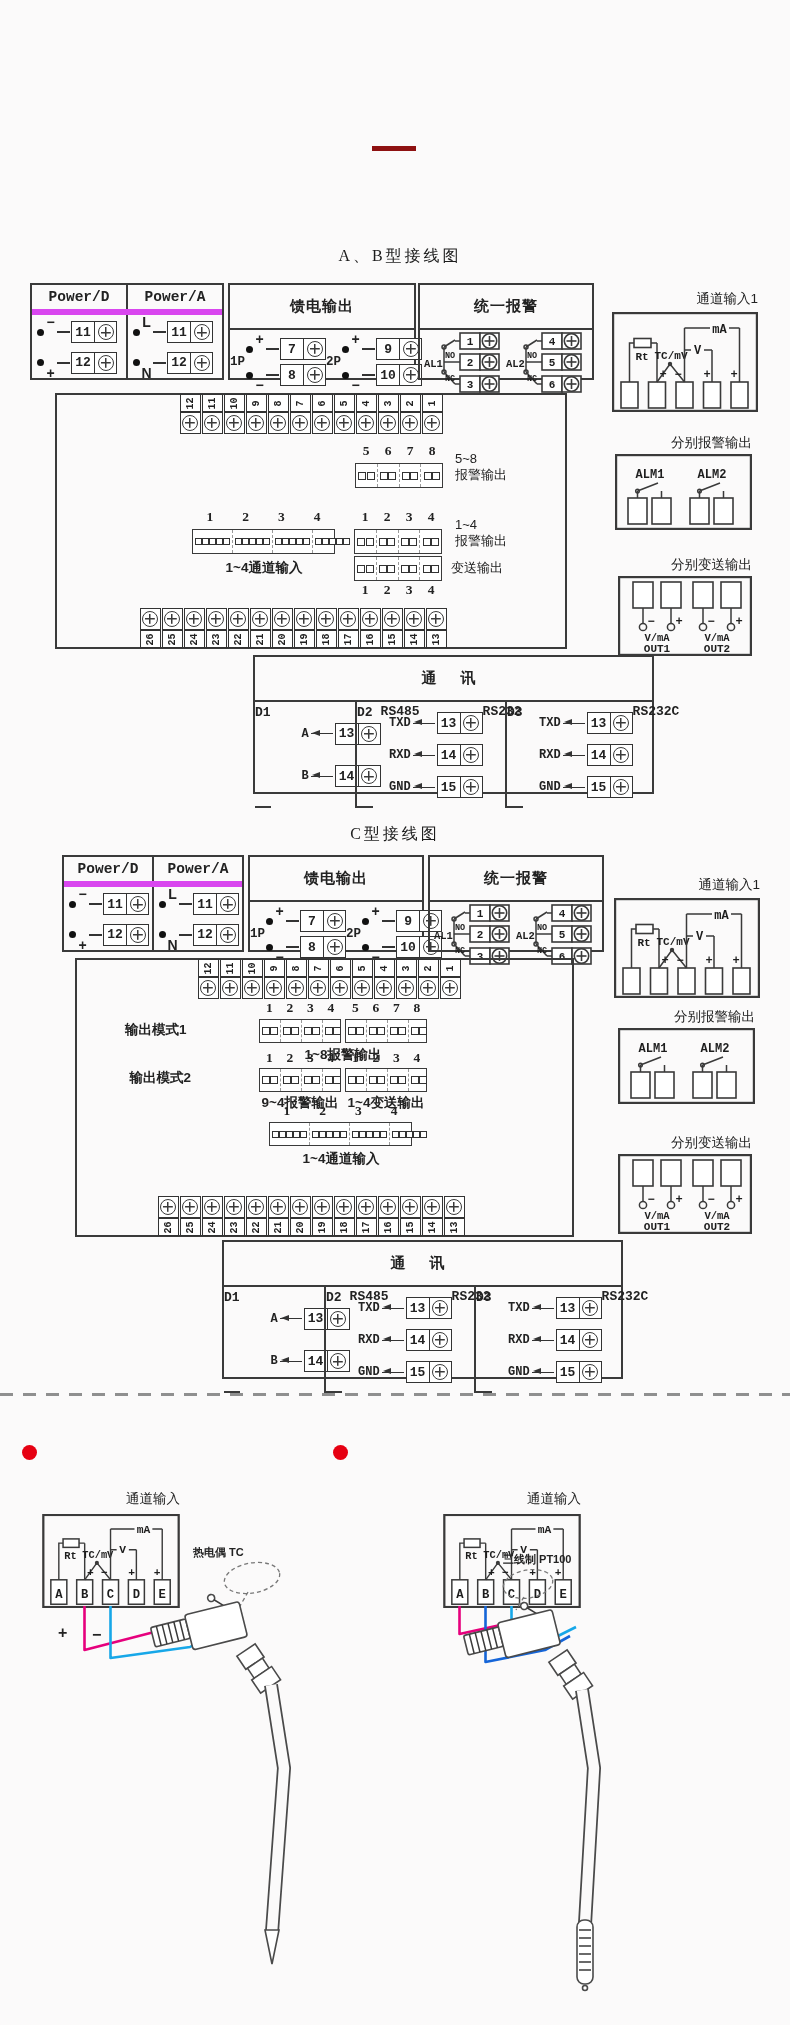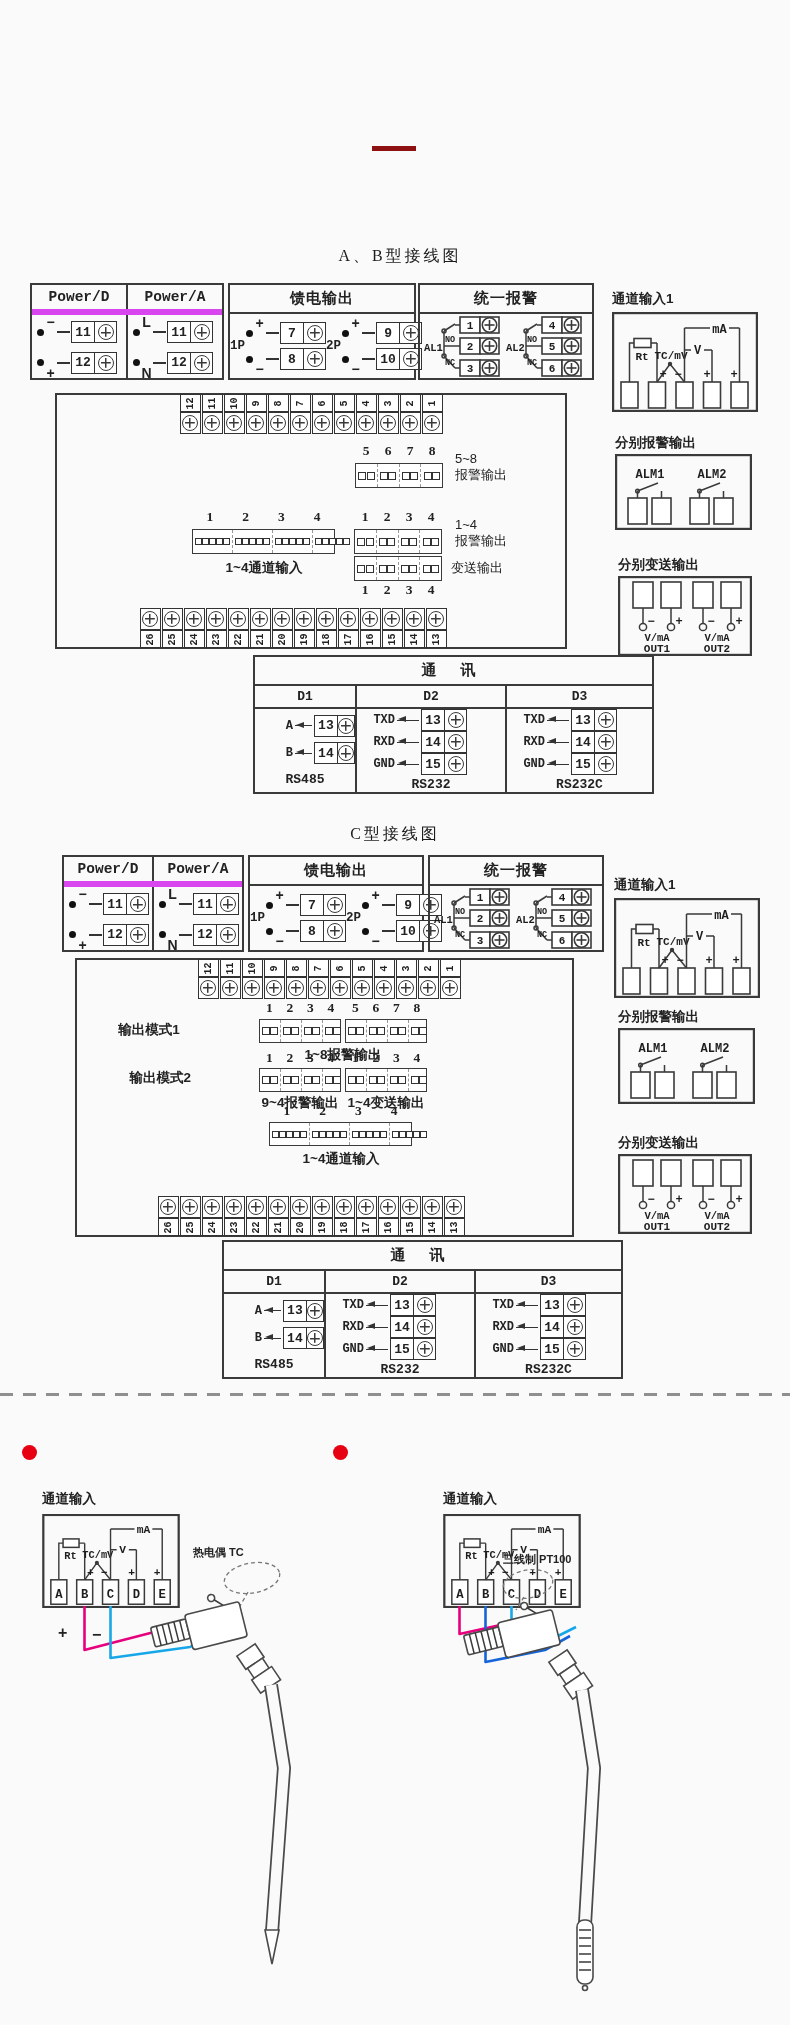--- a/index.html
+++ b/index.html
@@ -35,29 +35,29 @@
            font-weight:bold;font-size:14.5px}
   .pb-head span{flex:1;text-align:center;padding:4px 0}
   .pb-head span + span{border-left:2px solid #3a3a3a}
   .pb-body{display:flex;height:calc(100% - 28px)}
   .pb-col{flex:1;display:flex;flex-direction:column;justify-content:space-evenly;padding-left:5px}
   .pb-col + .pb-col{border-left:2px solid #3a3a3a}
   .pb-col .prow:nth-child(2) .psign{top:10px}
 
   
   .cn-head{text-align:center;font-weight:bold;font-size:15px;border-bottom:2px solid #3a3a3a;
-           padding:4px 0;letter-spacing:1px}
+           padding:12px 0;letter-spacing:1px}
   .fb-body{display:flex;justify-content:space-evenly;align-items:center;height:calc(100% - 29px)}
   .fgroup{display:flex;align-items:center}
   .fglabel{font-family:"Liberation Mono",monospace;font-weight:bold;font-size:12.5px;margin-right:1px}
   .al-body{display:flex;justify-content:space-between;padding:2px 4px}
 
   
   .comm-cols{display:flex;height:calc(100% - 29px)}
-  .comm-col{display:flex;flex-direction:column}
+  .comm-col{display:flex;flex-direction:row}
   .comm-col + .comm-col{border-left:2px solid #3a3a3a}
   .comm-colhead{text-align:center;font-family:"Liberation Mono",monospace;font-weight:bold;
                 font-size:13px;border-bottom:2px solid #3a3a3a;padding:3px 0}
   .comm-rows{flex:1;display:flex;flex-direction:column;justify-content:space-evenly;padding-left:8px}
   .crow{display:flex;align-items:center}
   .clabel{min-width:30px;text-align:right;font-family:"Liberation Mono",monospace;
           font-weight:bold;font-size:12px;margin-right:2px}
   .larrow{width:22px;height:0;border-top:1.7px solid #333;position:relative;margin-right:2px}
   .larrow::before{content:"";position:absolute;left:-2px;top:-4.5px;
                   border:3.5px solid transparent;border-right:8px solid #333}
@@ -78,21 +78,21 @@
   
   .cnums{position:absolute;display:flex}
   .cnum{flex:1;text-align:center;font-family:"Liberation Serif",serif;font-size:13.5px;font-weight:bold}
   .conn{position:absolute;display:flex;border:1.7px solid #3a3a3a;background:#fff;box-sizing:border-box}
   .cgroup{flex:1;display:flex;align-items:center;justify-content:space-evenly;padding:0 2px}
   .cgroup + .cgroup{border-left:1.4px dashed #9a9a9a}
   .sq{width:6px;height:6px;border:1.2px solid #333;background:#fff}
   .g5 .sq{width:5px;height:5px}
   .cap{position:absolute;font-weight:bold;font-size:13.5px;text-align:center}
   .rlab{position:absolute;font-size:13px;line-height:16px;text-align:left}
-  .lab13{position:absolute;font-weight:bold;font-size:13.5px;text-align:left}
+  .lab13{position:absolute;font-weight:normal;font-size:13.5px;text-align:right}
 
   
   .ln{stroke:#3a3a3a;stroke-width:1.5;fill:none}
   .lnf{fill:#3a3a3a}
   .rr{fill:#fff;stroke:#3a3a3a;stroke-width:1.6}
   .bx2{fill:none;stroke:#3a3a3a;stroke-width:2.4}
   svg text{font-family:"Liberation Mono",monospace;font-weight:bold;fill:#1d1d1d}
   .t8{font-size:8.5px}.t10{font-size:10.5px}.t11{font-size:11px;text-anchor:middle}
   .t12m{font-size:12px;text-anchor:middle}.t13m{font-size:13px;text-anchor:middle}
   .sk{fill:#fff;stroke:#4a4a4a;stroke-width:1.6}
@@ -1110,21 +1110,21 @@
         <div class="vterm">
         <span class="vnum">
             <b>1</b>
           </span>
         <span class="vscrew">
             <i class="screw"></i>
           </span>
       </div>
       </div>
 
-    <div class="cap" style="left:30px;top:61px;width:84px;text-align:center">输出模式1</div>
+    <div class="cap" style="left:48px;top:61px;width:84px;text-align:left">输出模式1</div>
     <div class="cnums" style="left:182px;top:40px;width:82px">
 
     <span class="cnum">1</span>
         <span class="cnum">2</span>
         <span class="cnum">3</span>
         <span class="cnum">4</span>
       </div>
     <div class="cnums" style="left:268px;top:40px;width:82px">
 
     <span class="cnum">5</span>

